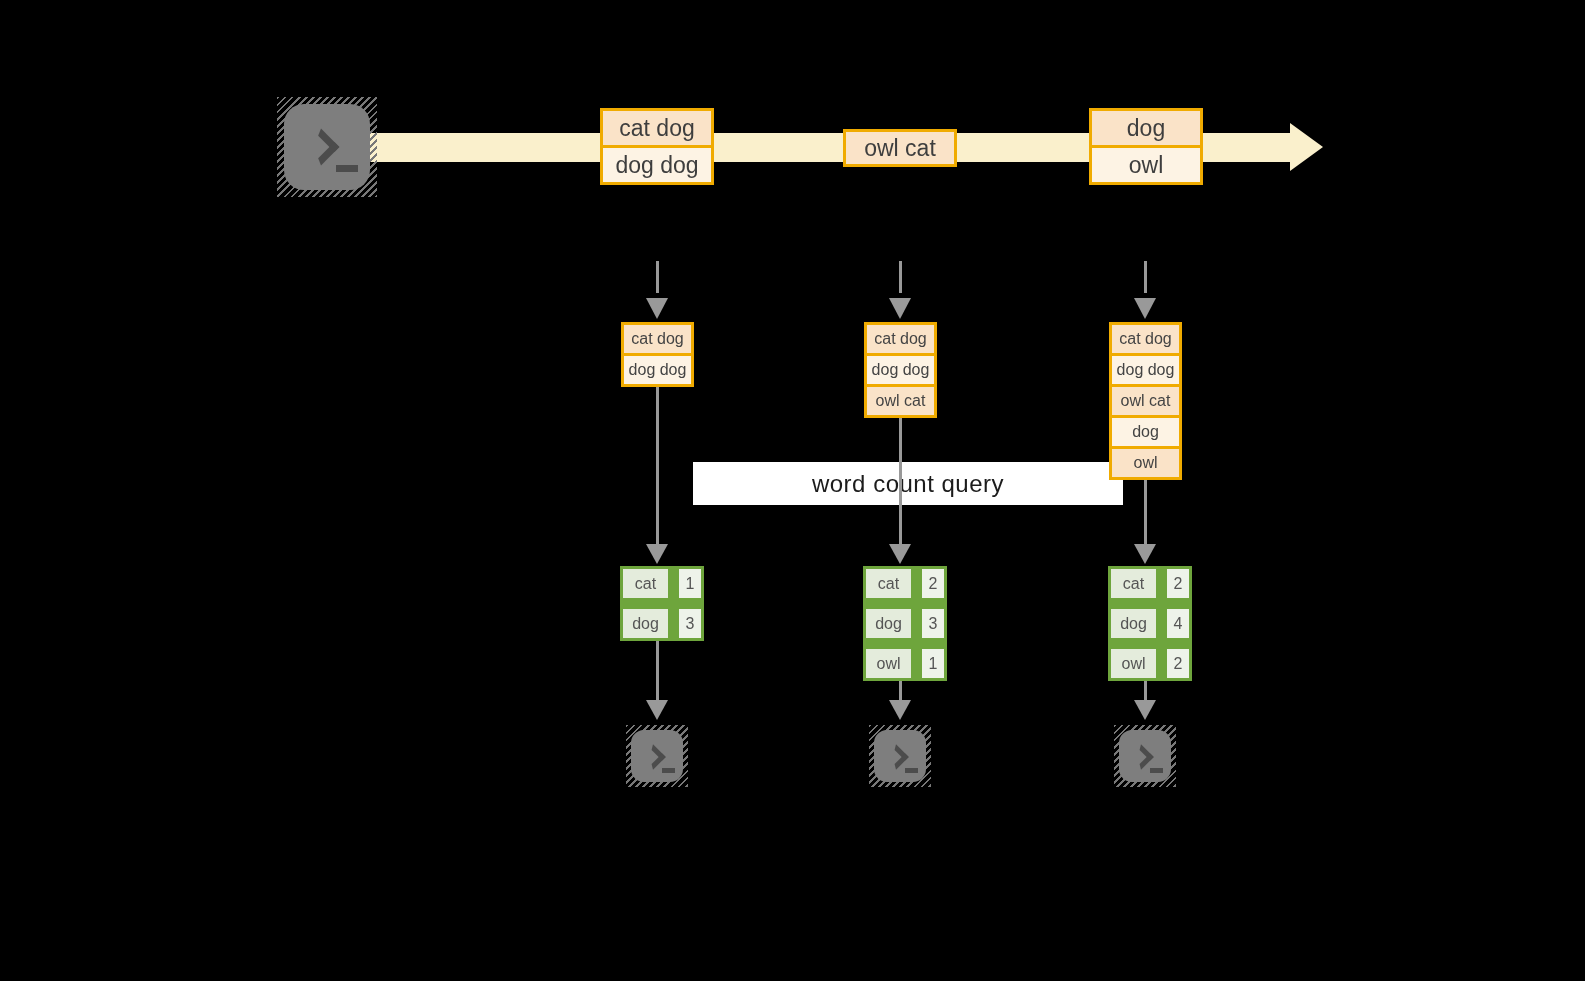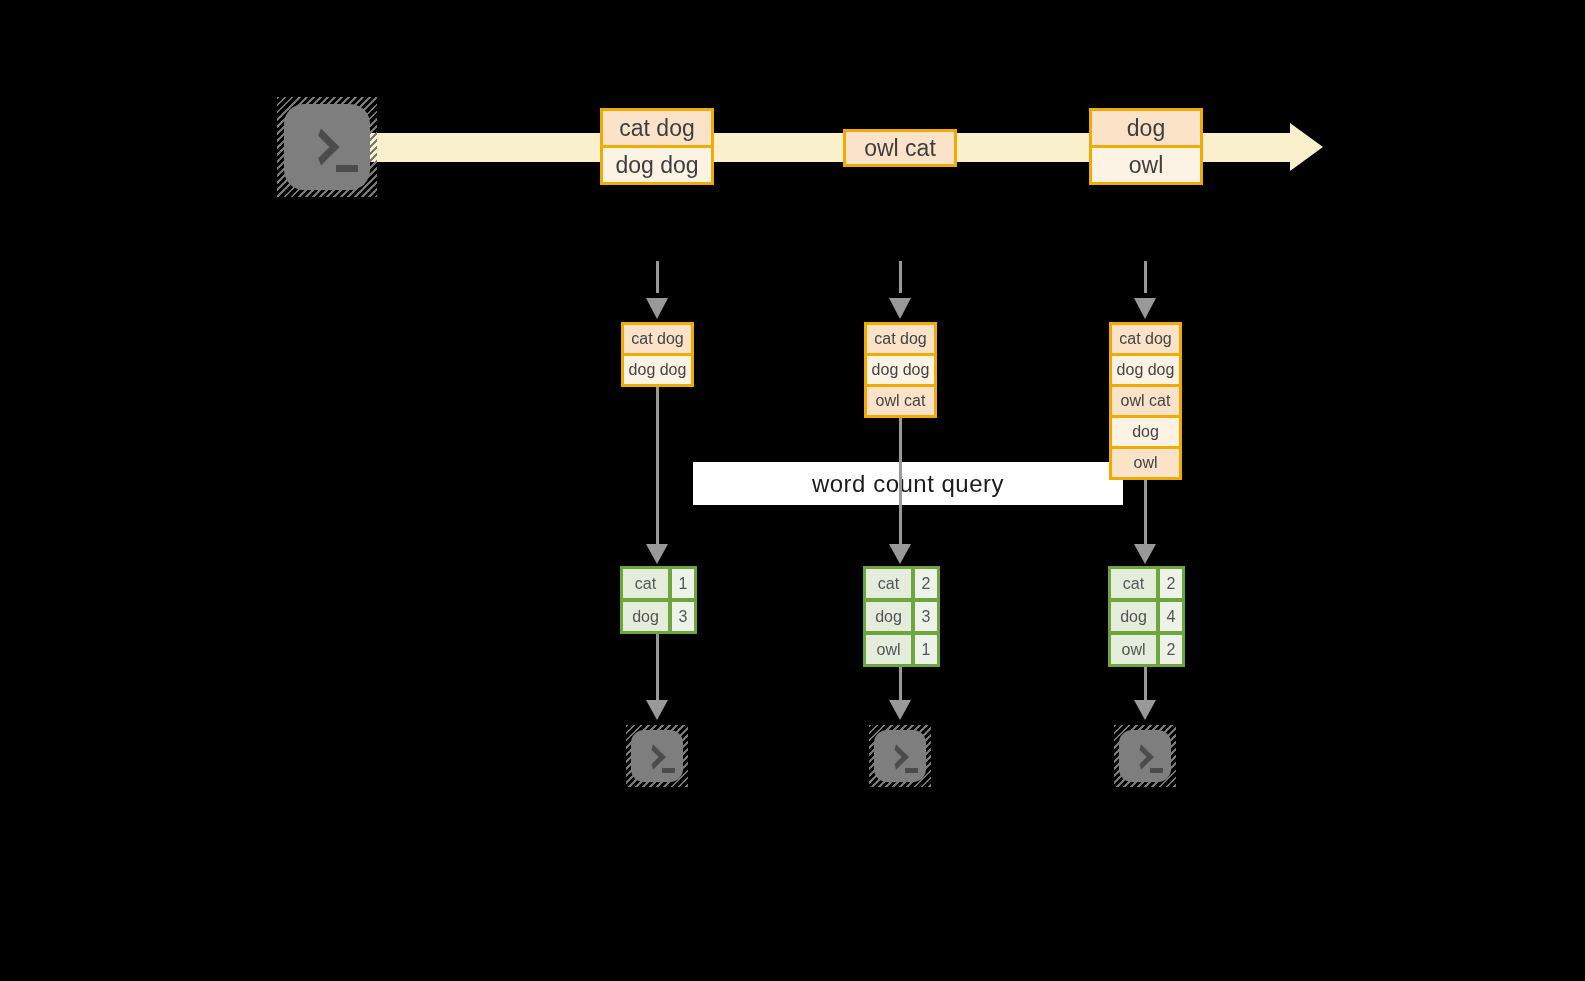--- a/index.html
+++ b/index.html
@@ -38,21 +38,21 @@
     display:flex;align-items:center;justify-content:center;font-size:16px;color:#444;}
   .stack .srow:first-child{margin-top:0;}
   .srow:nth-child(odd){background:var(--peach);}
   .srow:nth-child(even){background:var(--cream);}
   
   .dash{position:absolute;width:3px;height:32px;background:var(--gray);z-index:2;}
   .head-down{position:absolute;width:0;height:0;z-index:2;
     border-left:11px solid transparent;border-right:11px solid transparent;border-top:21px solid var(--gray);}
   .line{position:absolute;width:3px;background:var(--gray);z-index:2;}
   
-  .count-table{position:absolute;z-index:3;display:grid;grid-template-columns:45px 22px;gap:4px;
+  .count-table{position:absolute;z-index:3;display:grid;grid-template-columns:45px 22px;gap:11px;
     background:var(--green);border:3px solid var(--green);}
   .cell{height:29px;display:flex;align-items:center;justify-content:center;font-size:16px;color:#555;}
   .cell.word{background:var(--cellA);}
   .cell.num{background:var(--cellB);}
   
   .query-band{position:absolute;left:693px;top:462px;width:430px;height:43px;background:#fff;z-index:1;
     display:flex;align-items:center;justify-content:center;}
   .query-band span{font-size:24px;font-weight:300;color:#1c1c1c;letter-spacing:0.5px;}
 </style>
 </head>

